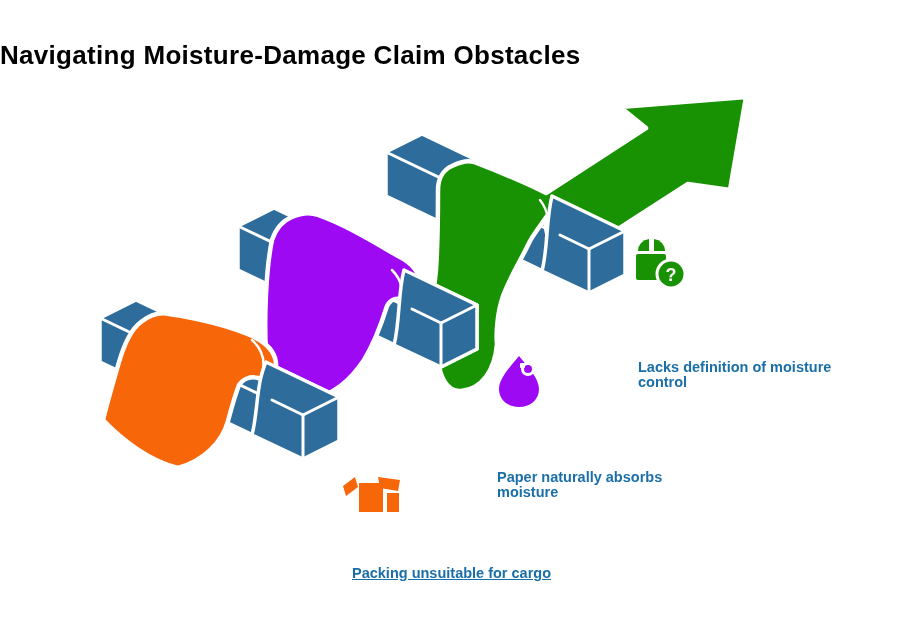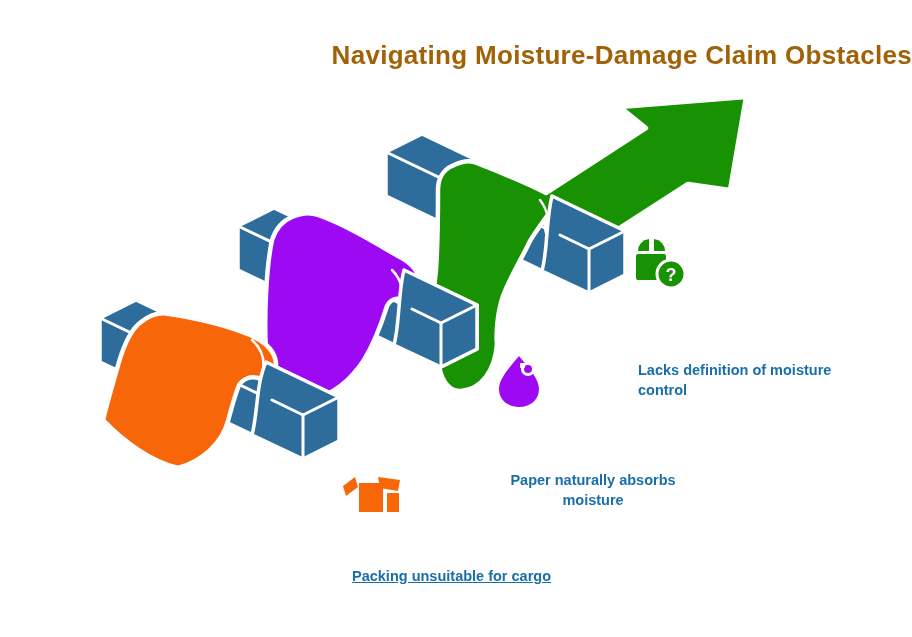--- a/index.html
+++ b/index.html
@@ -1,23 +1,23 @@
 <!DOCTYPE html>
 <html><head>
 <meta charset="utf-8">
 <style>
   html,body{margin:0;padding:0;background:#fff;}
   .stage{position:relative;width:912px;height:637px;background:#fff;overflow:hidden;
          font-family:"Liberation Sans", sans-serif;}
   .stage svg{position:absolute;left:0;top:0;}
-  .title{position:absolute;left:0;right:0;top:40px;text-align:right;
-         font-size:26px;font-weight:800;letter-spacing:.3px;color:#a16207;}
-  .lbl{position:absolute;font-size:14.5px;font-weight:700;line-height:20px;color:#1A6FA8;}
+  .title{position:absolute;left:0;right:0;top:40px;text-align:left;
+         font-size:26px;font-weight:800;letter-spacing:.3px;color:#000000;}
+  .lbl{position:absolute;font-size:14.5px;font-weight:700;line-height:15px;color:#1A6FA8;}
   .lbl1{left:352px;top:566px;width:230px;text-decoration:underline;}
-  .lbl2{left:497px;top:470px;width:192px;text-align:center;}
+  .lbl2{left:497px;top:470px;width:192px;}
   .lbl3{left:638px;top:360px;width:222px;}
 </style>
 </head>
 <body>
 
 <div class="stage">
 
   <svg width="912" height="637" viewBox="0 0 912 637">
 
     <g>

